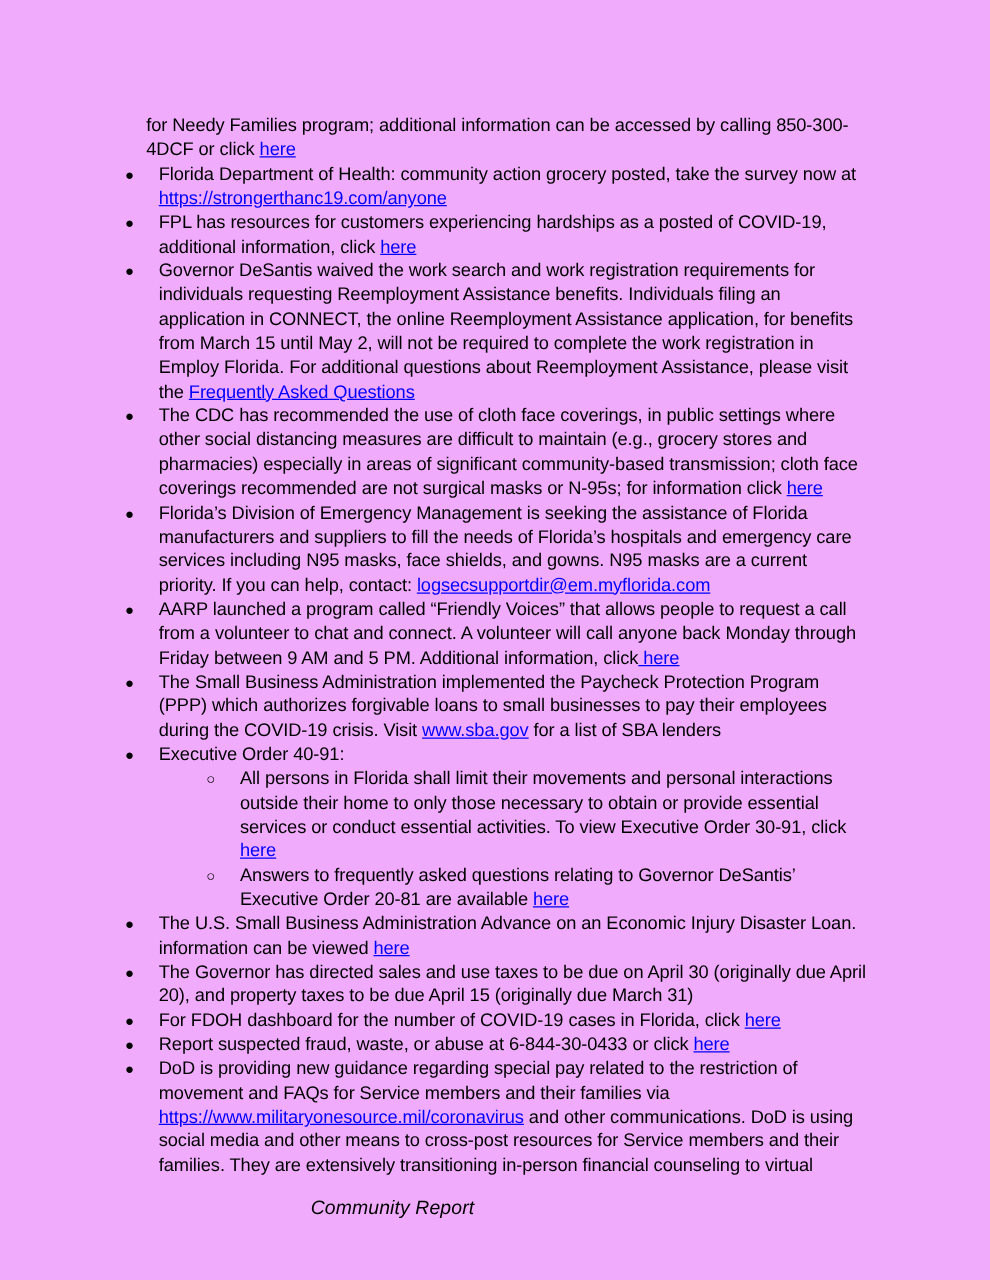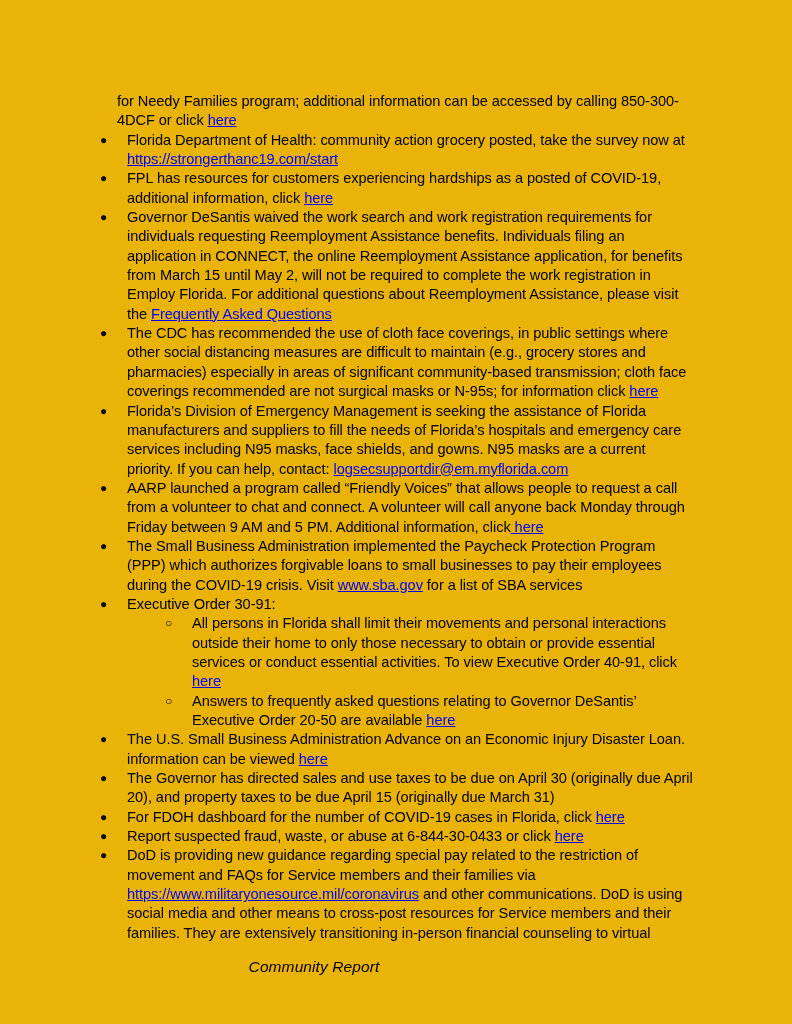--- a/index.html
+++ b/index.html
@@ -15,21 +15,21 @@
     color: #000000;
     overflow: hidden;
   }
 
   #page {
     position: absolute;
     left: 0;
     top: 0;
     width: 792px;
     height: 1024px;
-    background: #eab308;
+    background: #f0abfc;
   }
 
   #content {
     position: absolute;
     left: 117px;
     top: 92px;
     width: 578px;
   }
 
   .para {
@@ -113,21 +113,21 @@
 
 <div id="page">
 
   <div id="content">
 
     <p class="para cont" id="continuation-para"><span>for Needy Families program; additional information can be accessed by calling 850-300-4DCF or click </span><a class="link" href="#">here</a></p>
 
     <div id="bullet-list">
         <div class="para li bullet-row">
           <span class="marker lvl1">●</span>
-          <span class="body-text"><span class="sp-1">Florida Department of Health:  community action grocery posted, take the survey now at </span><a class="link" href="#">https://strongerthanc19.com/start</a></span>
+          <span class="body-text"><span class="sp-1">Florida Department of Health:  community action grocery posted, take the survey now at </span><a class="link" href="#">https://strongerthanc19.com/anyone</a></span>
         </div>
         <div class="para li bullet-row">
           <span class="marker lvl1">●</span>
           <span class="body-text"><span class="sp-1">FPL has resources for customers experiencing hardships as a posted of COVID-19, additional information, click </span><a class="link" href="#">here</a></span>
         </div>
         <div class="para li bullet-row">
           <span class="marker lvl1">●</span>
           <span class="body-text"><span class="sp-1">Governor DeSantis waived the work search and work registration requirements for individuals requesting Reemployment Assistance benefits. Individuals filing an application in CONNECT, the online Reemployment Assistance application, for benefits from March 15 until May 2, will not be required to complete the work registration in Employ Florida. For additional questions about Reemployment Assistance, please visit the </span><a class="link" href="#">Frequently Asked Questions</a></span>
         </div>
         <div class="para li bullet-row">
@@ -137,34 +137,34 @@
         <div class="para li bullet-row">
           <span class="marker lvl1">●</span>
           <span class="body-text"><span class="sp-1">Florida’s Division of Emergency Management is seeking the assistance of Florida manufacturers and suppliers to fill the needs of Florida’s hospitals and emergency care services including N95 masks, face shields, and gowns. N95 masks are a current priority. If you can help, contact: </span><a class="link" href="#">logsecsupportdir@em.myflorida.com</a></span>
         </div>
         <div class="para li bullet-row">
           <span class="marker lvl1">●</span>
           <span class="body-text"><span class="sp-1">AARP launched a program called “Friendly Voices” that allows people to request a call from a volunteer to chat and connect. A volunteer will call anyone back Monday through Friday between 9 AM and 5 PM. Additional information, click</span><a class="link" href="#"> here</a></span>
         </div>
         <div class="para li bullet-row">
           <span class="marker lvl1">●</span>
-          <span class="body-text"><span class="sp-1">The Small Business Administration implemented the Paycheck Protection Program (PPP) which authorizes forgivable loans to small businesses to pay their employees during the COVID-19 crisis. Visit </span><a class="link" href="#">www.sba.gov</a><span class="sp-1"> for a list of SBA services</span></span>
+          <span class="body-text"><span class="sp-1">The Small Business Administration implemented the Paycheck Protection Program (PPP) which authorizes forgivable loans to small businesses to pay their employees during the COVID-19 crisis. Visit </span><a class="link" href="#">www.sba.gov</a><span class="sp-1"> for a list of SBA lenders</span></span>
         </div>
         <div class="para li bullet-row">
           <span class="marker lvl1">●</span>
-          <span class="body-text"><span class="sp-1">Executive Order 30-91:</span></span>
+          <span class="body-text"><span class="sp-1">Executive Order 40-91:</span></span>
         </div>
         <div class="sub-list">
           <div class="para li bullet-row">
             <span class="marker lvl2">○</span>
-            <span class="body-text"><span class="sp-1">All persons in Florida shall limit their movements and personal interactions outside their home to only those necessary to obtain or provide essential services or conduct essential activities. To view Executive Order 40-91, click </span><a class="link" href="#">here</a></span>
+            <span class="body-text"><span class="sp-1">All persons in Florida shall limit their movements and personal interactions outside their home to only those necessary to obtain or provide essential services or conduct essential activities. To view Executive Order 30-91, click </span><a class="link" href="#">here</a></span>
           </div>
           <div class="para li bullet-row">
             <span class="marker lvl2">○</span>
-            <span class="body-text"><span class="sp-1">Answers to frequently asked questions relating to Governor DeSantis’ Executive Order 20-50 are available </span><a class="link" href="#">here</a></span>
+            <span class="body-text"><span class="sp-1">Answers to frequently asked questions relating to Governor DeSantis’ Executive Order 20-81 are available </span><a class="link" href="#">here</a></span>
           </div>
         </div>
         <div class="para li bullet-row">
           <span class="marker lvl1">●</span>
           <span class="body-text"><span class="sp-1">The U.S. Small Business Administration Advance on an Economic Injury Disaster Loan. information can be viewed </span><a class="link" href="#">here</a></span>
         </div>
         <div class="para li bullet-row">
           <span class="marker lvl1">●</span>
           <span class="body-text"><span class="sp-1">The Governor has directed sales and use taxes to be due on April 30 (originally due April 20), and property taxes to be due April 15 (originally due March 31)</span></span>
         </div>

